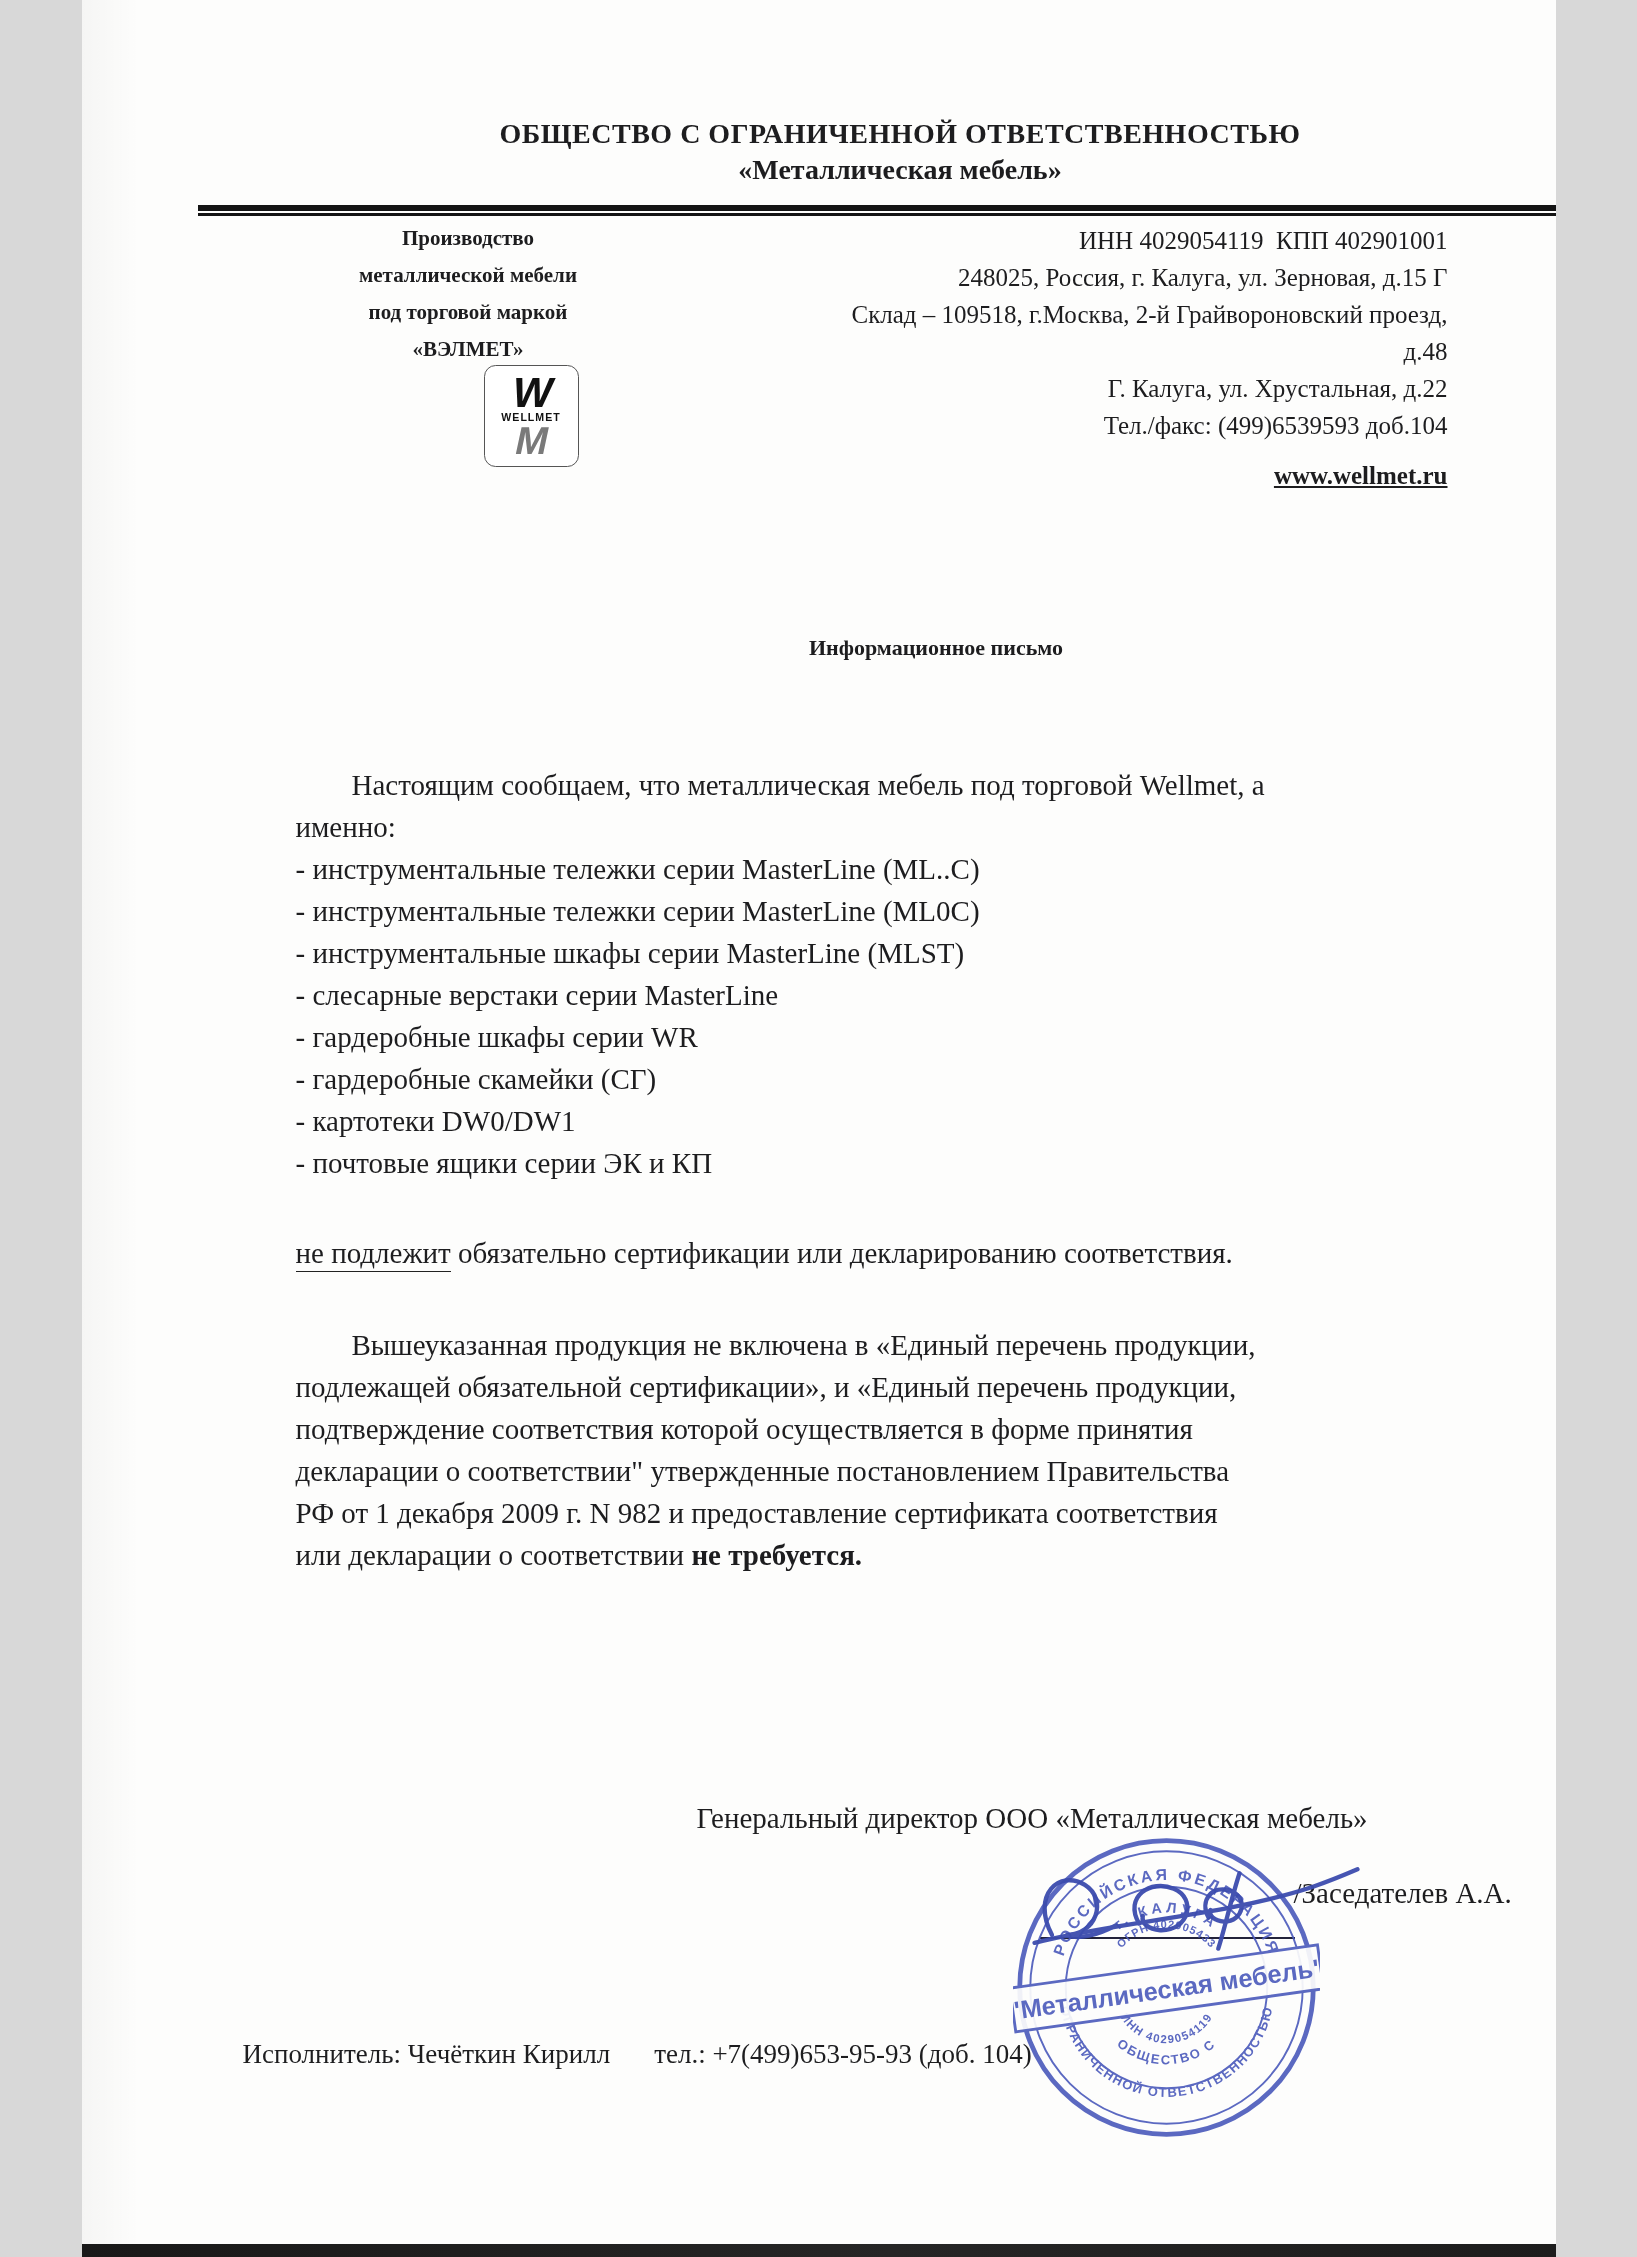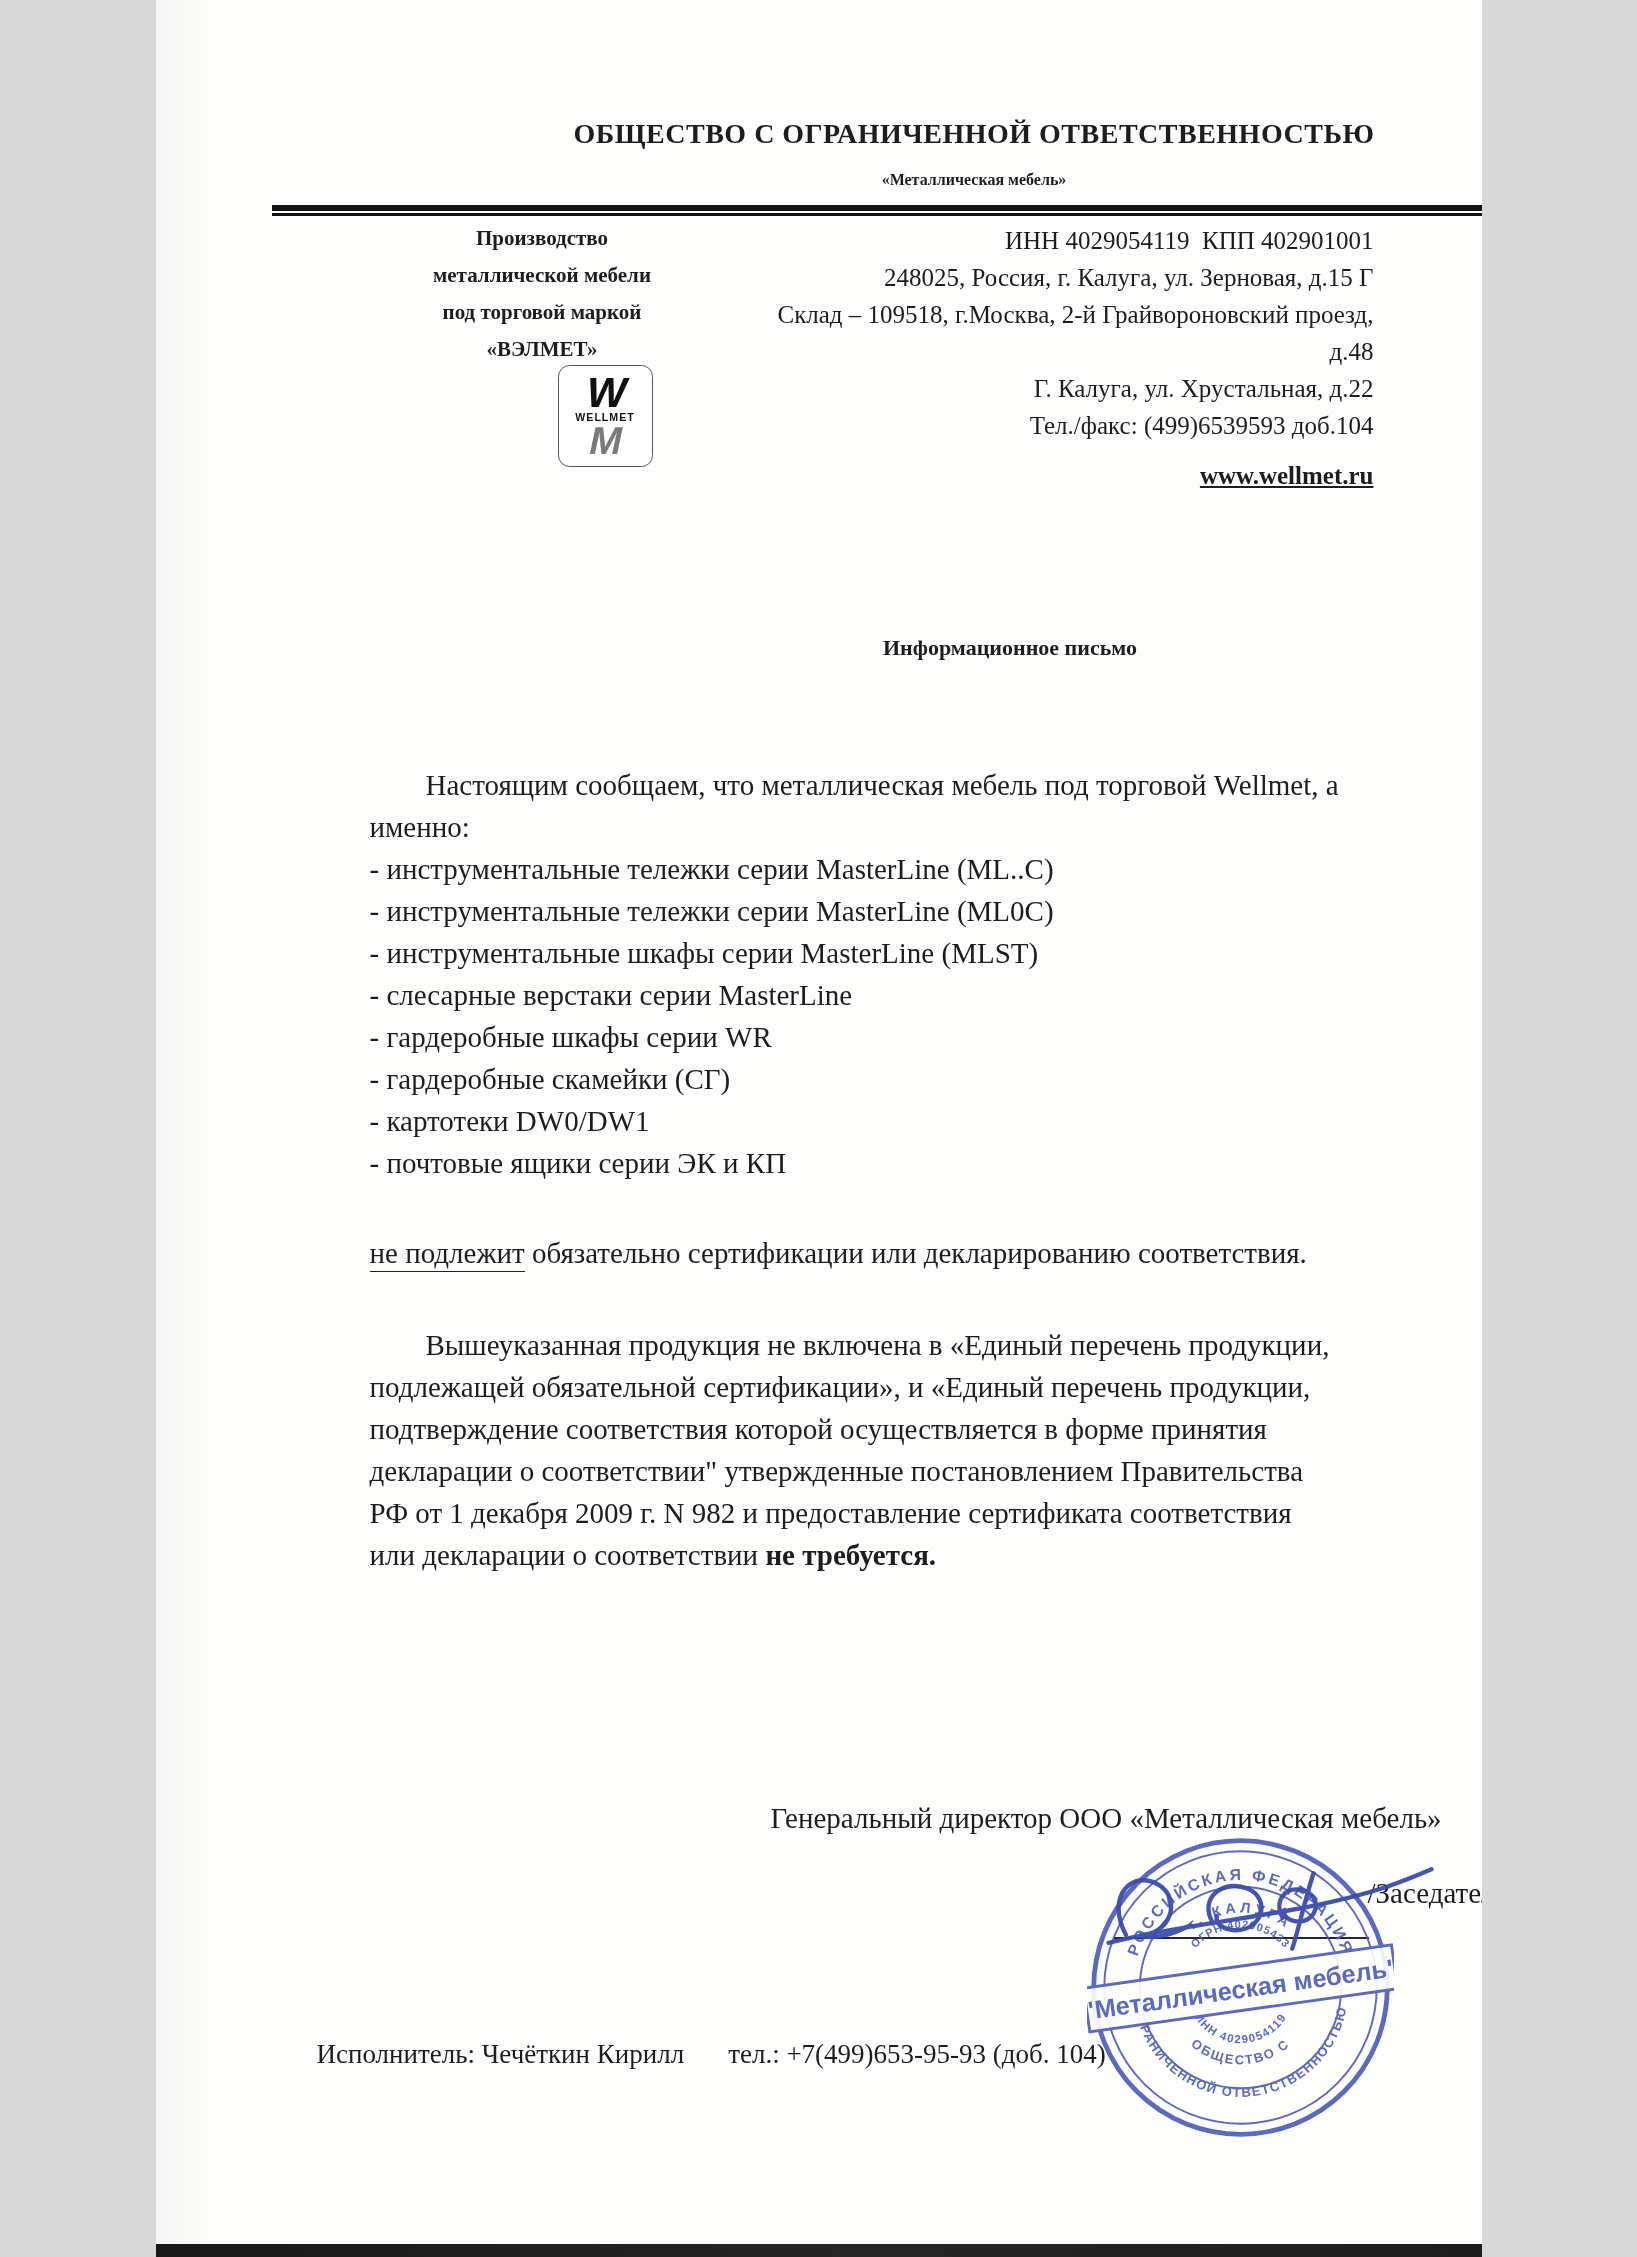--- a/index.html
+++ b/index.html
@@ -1,29 +1,29 @@
 <!DOCTYPE html>
 <html><head>
 <meta charset="utf-8">
 <style>
   html,body { margin:0; padding:0; background:#d8d8d8; }
   .page {
     position:relative;
-    width:1326px; height:2257px;
+    width:1474px; height:2257px;
     margin:0 auto;
     background:#fdfdfc;
     overflow:hidden;
     font-family:"Liberation Serif", serif;
     color:#1d1d1f;
   }
 
   
   .org-head { position:absolute; left:355px; top:118px; width:927px; text-align:center; }
   .org-head .l1 { font-size:28px; font-weight:bold; letter-spacing:0.5px; white-space:nowrap; }
-  .org-head .l2 { font-size:16px; font-weight:bold; margin-top:21px; }
+  .org-head .l2 { font-size:28px; font-weight:bold; margin-top:4px; }
 
   .rule { position:absolute; left:116px; top:205px; width:1412px; }
   .rule .thick { height:5.8px; background:#141414; }
   .rule .gap   { height:1.9px; background:transparent; }
   .rule .thin  { height:2.9px; background:#141414; }
 
   .prod-block { position:absolute; left:145px; top:220px; width:483px;
                 text-align:center; font-weight:bold; font-size:21px; line-height:37px; }
 
   .logo { position:absolute; left:402px; top:365px; width:93px; height:100px;

